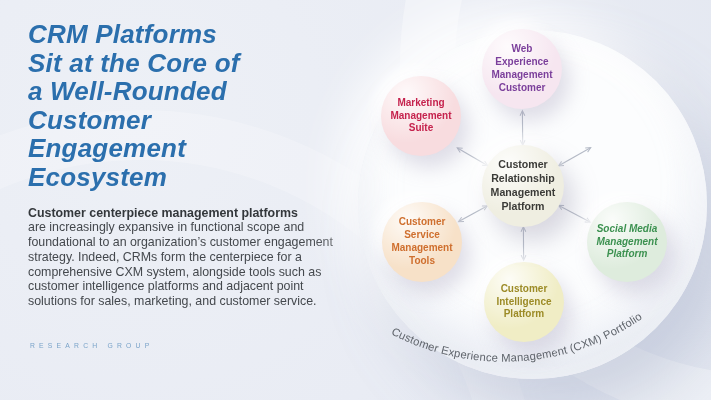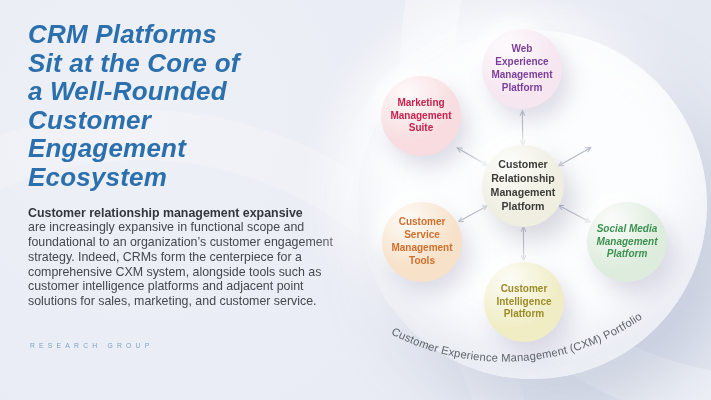--- a/index.html
+++ b/index.html
@@ -64,21 +64,21 @@
   <div class="ring ring2"></div>
 
   <div class="left-col">
     <h1 class="title" style="color: rgb(43, 111, 173);">CRM Platforms
 Sit at the Core of
 a Well-Rounded
 Customer
 Engagement
 Ecosystem</h1>
     <p class="body-copy">
-      <strong>Customer relationship management expansive</strong>
+      <strong>Customer centerpiece management platforms</strong>
       <span>are increasingly expansive in functional scope and foundational to an organization’s customer engagement strategy. Indeed, CRMs form the centerpiece for a comprehensive CXM system, alongside tools such as customer intelligence platforms and adjacent point solutions for sales, marketing, and customer service.</span>
     </p>
   </div>
 
   <div class="logo" style="color: rgb(46, 109, 167);">
     <div class="logo-sub">RESEARCH GROUP</div>
   </div>
 
   <div class="diagram">
     <div class="outer-circle"></div>
@@ -98,21 +98,21 @@
         <line x1="132.5" y1="165.5" x2="102.4" y2="148" marker-start="url(#ah-start)" marker-end="url(#ah-end)"></line>
         <line x1="203.7" y1="165.8" x2="235.5" y2="147.7" marker-start="url(#ah-start)" marker-end="url(#ah-end)"></line>
         <line x1="132.1" y1="205.9" x2="103.7" y2="221.6" marker-start="url(#ah-start)" marker-end="url(#ah-end)"></line>
         <line x1="203.8" y1="205.4" x2="235" y2="222.1" marker-start="url(#ah-start)" marker-end="url(#ah-end)"></line>
       </g>
     </svg>
 
     <div class="node sat n-web" style="color: rgb(123, 63, 155); --bg: #f6e6f0;">Web
 Experience
 Management
-Platform</div>
+Customer</div>
     <div class="node sat n-soc" style="color: rgb(60, 145, 80); --bg: #deecdd;">Social Media
 Management
 Platform</div>
     <div class="node sat n-int" style="color: rgb(156, 139, 38); --bg: #f0edc5;">Customer
 Intelligence
 Platform</div>
     <div class="node sat n-svc" style="color: rgb(207, 111, 46); --bg: #f7e1c8;">Customer
 Service
 Management
 Tools</div>

